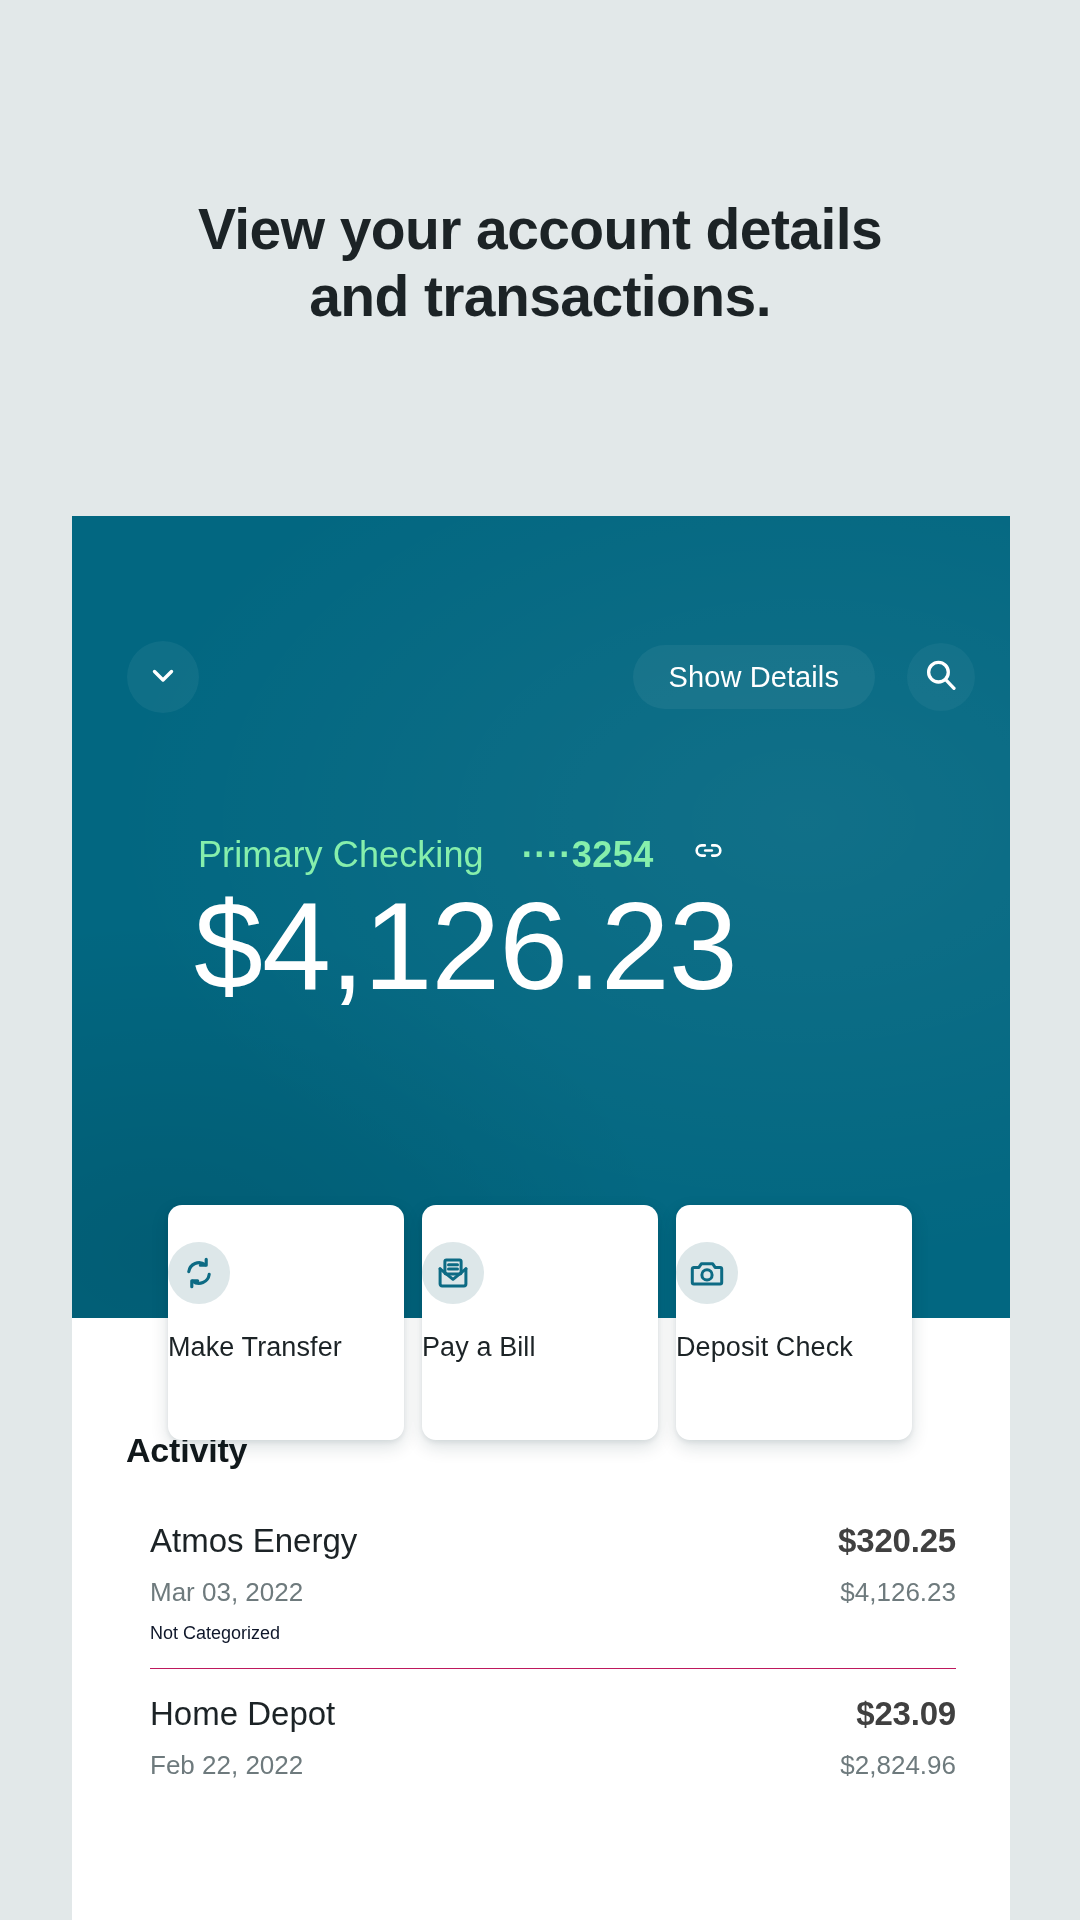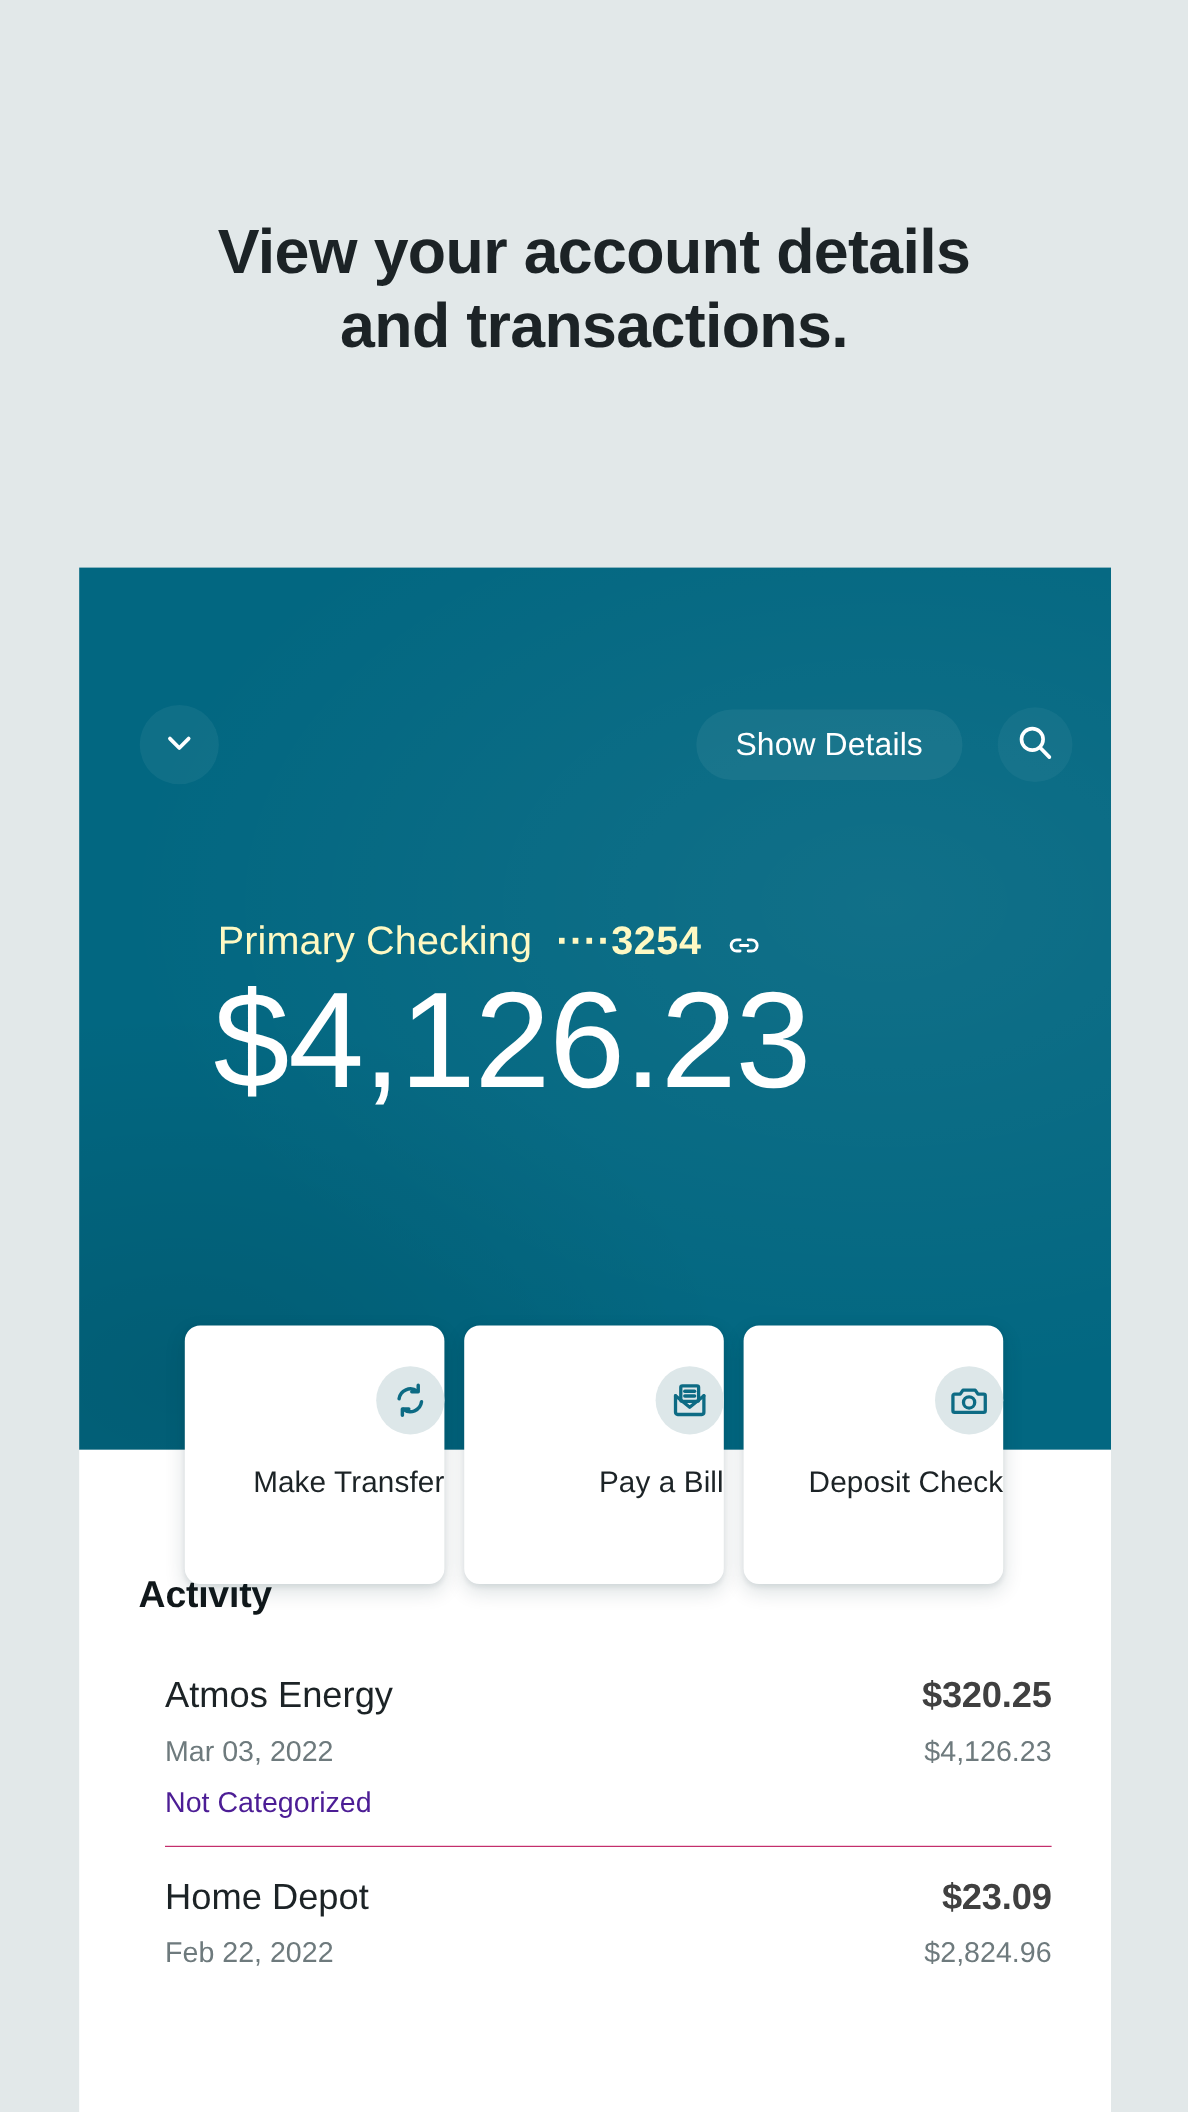--- a/index.html
+++ b/index.html
@@ -58,22 +58,22 @@
     position:absolute; right:35px; top:2px;
     width:68px; height:68px; border-radius:50%;
     background:rgba(255,255,255,.045);
     display:flex; align-items:center; justify-content:center;
   }
   .search-btn svg { width:38px; height:38px; }
 
   
   .acct-row {
     position:absolute; left:126px; top:318px;
-    display:flex; align-items:flex-end; gap:0px;
-    color:#fef9c3;
+    display:flex; align-items:flex-start; gap:16px;
+    color:#86efac;
   }
   .acct-name { font-size:36px; font-weight:400; letter-spacing:.1px; }
   .acct-mask { font-size:36px; font-weight:700; margin-left:22px; letter-spacing:.5px; }
   .link-ic { margin-left:22px; display:flex; align-items:center; }
   .link-ic svg { width:33px; height:33px; }
 
   
   .balance {
     position:absolute; left:122px; top:355px;
     color:#ffffff;
@@ -91,21 +91,21 @@
   .actions {
     position:absolute; left:168px; top:1205px;
     width:744px; height:235px;
     display:flex; gap:18px;
   }
   .action-card {
     position:relative;
     width:236px; height:235px;
     background:#ffffff; border-radius:14px;
     box-shadow:0 7px 18px rgba(10,40,50,.14), 0 2px 5px rgba(10,40,50,.08);
-    display:flex; flex-direction:column; align-items:flex-end;
+    display:flex; flex-direction:column; align-items:flex-start;
     padding-top:37px;
   }
   .action-ic {
     width:62px; height:62px; border-radius:50%;
     background:#dde7e9;
     display:flex; align-items:center; justify-content:center;
   }
   .action-ic svg { width:36px; height:36px; }
   .action-label {
     margin-top:28px;
@@ -135,21 +135,21 @@
     display:flex; justify-content:space-between; align-items:baseline;
   }
   .txn-name { font-size:33px; color:#1c2326; font-weight:400; letter-spacing:0; }
   .txn-amt  { font-size:33px; color:#404040; font-weight:700; letter-spacing:-.2px; }
   .txn-mid {
     display:flex; justify-content:space-between; align-items:flex-start;
     margin-top:17px;
   }
   .txn-date { font-size:26px; color:#6e7a7d; }
   .txn-bal  { font-size:26px; color:#6e7a7d; }
-  .txn-cat  { margin-top:15px; font-size:26px; color:#4c1d95; }
+  .txn-cat  { margin-top:15px; font-size:18px; color:#0f172a; }
 </style>
 </head>
 <body>
 
 <div class="screen">
 
   <div class="headline">
     <span class="ln">View your account details</span>
     <span class="ln">and transactions.</span>
   </div>

